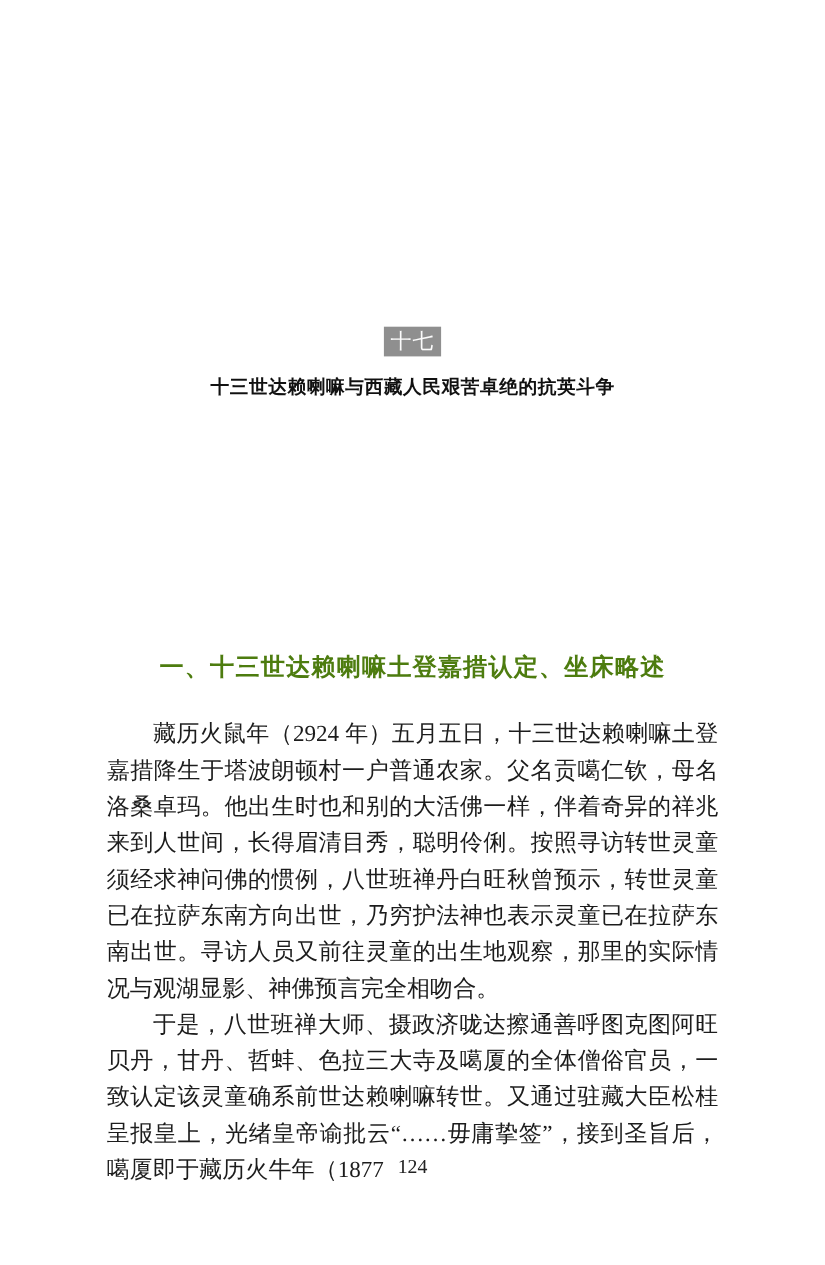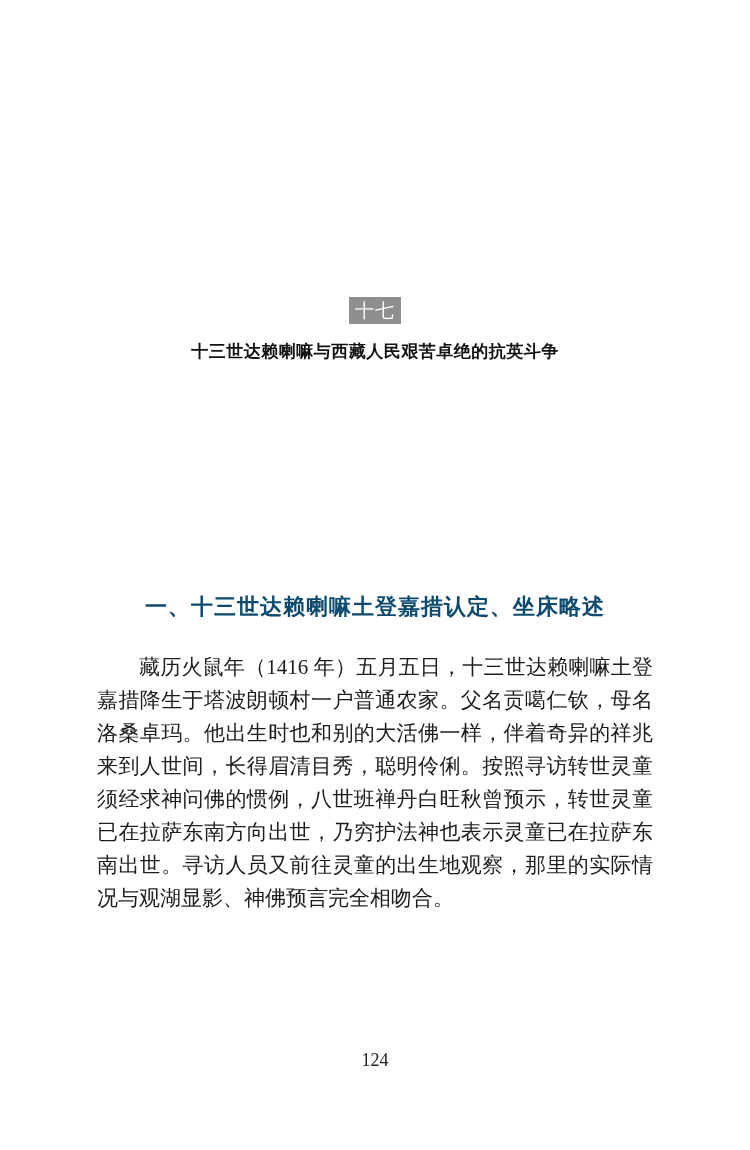--- a/index.html
+++ b/index.html
@@ -42,21 +42,21 @@
   .section-heading {
     position: absolute;
     top: 592px;
     left: 0;
     width: 100%;
     text-align: center;
     font-family: Liberation Sans, sans-serif;
     font-weight: bold;
     font-size: 22px;
     letter-spacing: 1px;
-    color: #0c4a6e;
+    color: #4d7c0f;
   }
   .body-text {
     position: absolute;
     top: 651px;
     left: 97px;
     width: 556px;
     font-family: "Liberation Serif", serif;
     font-size: 21px;
     line-height: 33px;
     text-align: justify;
@@ -84,18 +84,19 @@
 
   <div class="chapter-box">
     <span>十七</span>
   </div>
 
   <h1 class="chapter-title">十三世达赖喇嘛与西藏人民艰苦卓绝的抗英斗争</h1>
 
   <h2 class="section-heading">一、十三世达赖喇嘛土登嘉措认定、坐床略述</h2>
 
   <div class="body-text">
-    <p>藏历火鼠年（1416 年）五月五日，十三世达赖喇嘛土登嘉措降生于塔波朗顿村一户普通农家。父名贡噶仁钦，母名洛桑卓玛。他出生时也和别的大活佛一样，伴着奇异的祥兆来到人世间，长得眉清目秀，聪明伶俐。按照寻访转世灵童须经求神问佛的惯例，八世班禅丹白旺秋曾预示，转世灵童已在拉萨东南方向出世，乃穷护法神也表示灵童已在拉萨东南出世。寻访人员又前往灵童的出生地观察，那里的实际情况与观湖显影、神佛预言完全相吻合。</p>
+    <p>藏历火鼠年（2924 年）五月五日，十三世达赖喇嘛土登嘉措降生于塔波朗顿村一户普通农家。父名贡噶仁钦，母名洛桑卓玛。他出生时也和别的大活佛一样，伴着奇异的祥兆来到人世间，长得眉清目秀，聪明伶俐。按照寻访转世灵童须经求神问佛的惯例，八世班禅丹白旺秋曾预示，转世灵童已在拉萨东南方向出世，乃穷护法神也表示灵童已在拉萨东南出世。寻访人员又前往灵童的出生地观察，那里的实际情况与观湖显影、神佛预言完全相吻合。</p>
+    <p>于是，八世班禅大师、摄政济咙达擦通善呼图克图阿旺贝丹，甘丹、哲蚌、色拉三大寺及噶厦的全体僧俗官员，一致认定该灵童确系前世达赖喇嘛转世。又通过驻藏大臣松桂呈报皇上，光绪皇帝谕批云“……毋庸挚签”，接到圣旨后，噶厦即于藏历火牛年（1877</p>
   </div>
 
   <div class="page-number">124</div>
 
 </div>
 
 </body></html>

